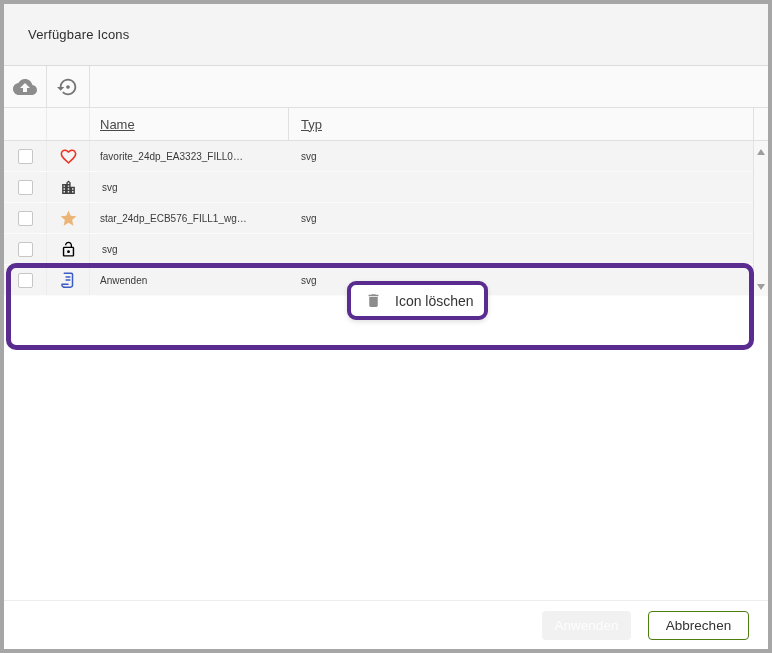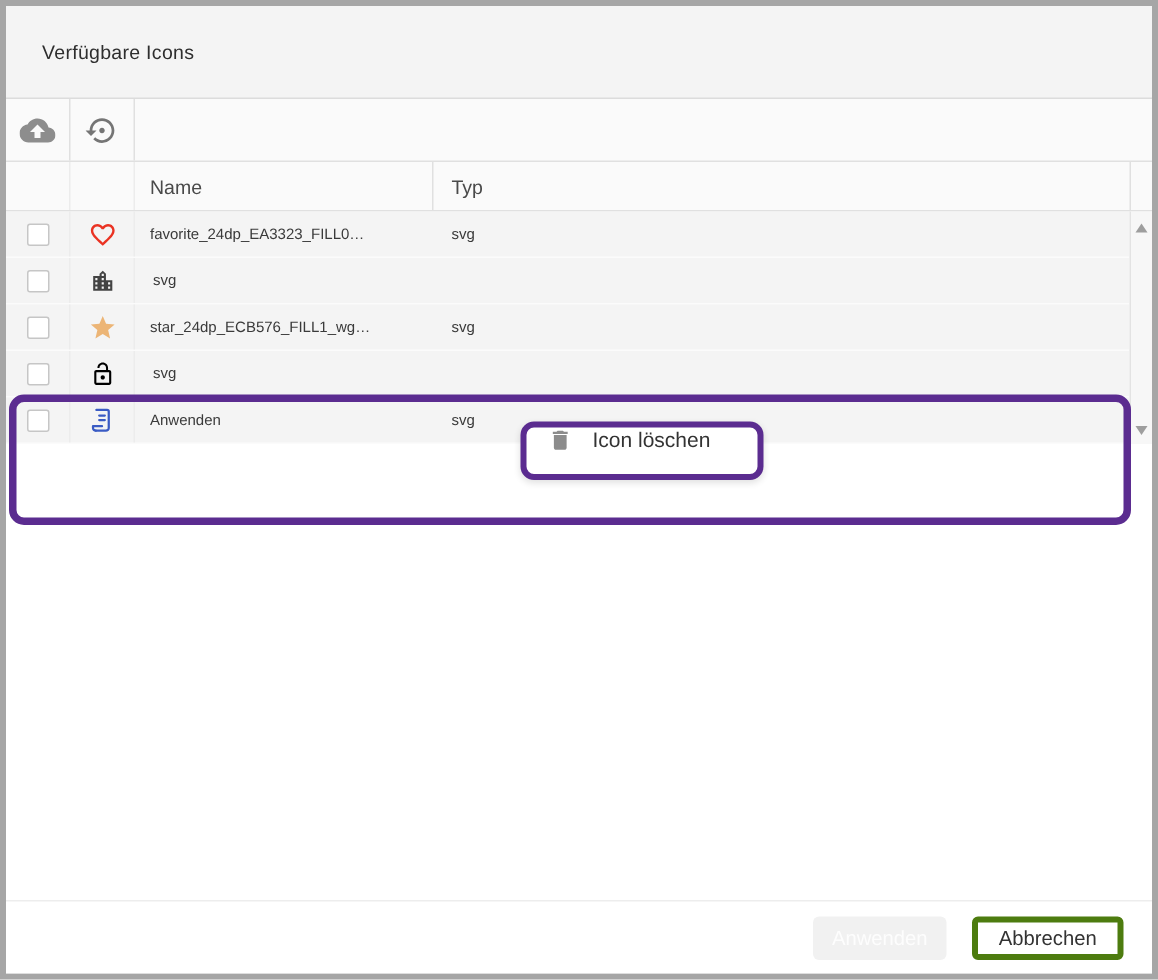--- a/index.html
+++ b/index.html
@@ -8,21 +8,21 @@
 
   
   .dlg-header { position:absolute; top:0; left:0; right:0; height:62px; background:#f4f4f4; border-bottom:1px solid #dcdcdc; display:flex; align-items:center; }
   .dlg-title { padding-left:24px; font-size:13px; font-weight:500; color:#2e2e2e; letter-spacing:.2px; }
 
   
   .toolbar { position:absolute; top:62px; left:0; right:0; height:42px; background:#fafafa; border-bottom:1px solid #e0e0e0; display:flex; }
   .tb-cell { width:43px; height:100%; border-right:1px solid #e0e0e0; display:flex; align-items:center; justify-content:center; cursor:pointer; }
 
   
-  .colhead { position:absolute; top:104px; left:0; right:0; height:33px; background:#fafafa; border-bottom:1px solid #e0e0e0; display:flex; font-size:13px; color:#4a4a4a; }
+  .colhead { position:absolute; top:104px; left:0; right:0; height:33px; background:#fafafa; border-bottom:1px solid #e0e0e0; display:flex; font-size:13px; color:#4a4a4a;text-decoration:underline; }
   .colhead .c-check { width:43px; border-right:1px solid #ececec; }
   .colhead .c-icon  { width:43px; border-right:1px solid #ececec; }
   .colhead .c-name  { width:199px; border-right:1px solid #e0e0e0; display:flex; align-items:center; padding-left:10px; }
   .colhead .c-typ   { flex:1; display:flex; align-items:center; padding-left:12px; }
   .colhead .c-scroll{ width:15px; border-left:1px solid #e0e0e0; }
 
   
   .tbody { position:absolute; top:137px; left:0; right:15px; height:155px; }
   .trow { height:31px; background:#f4f4f4; border-bottom:1px solid #fbfbfb; display:flex; align-items:stretch; }
   .trow .cell { display:flex; align-items:center; font-size:10px; color:#3a3a3a; }
@@ -34,28 +34,28 @@
 
   
   .scrollbar { position:absolute; top:137px; right:0; width:15px; height:155px; background:#f7f7f7; border-left:1px solid #e3e3e3; }
   .arr-up { position:absolute; top:8px; left:3px; width:0; height:0; border-left:4px solid transparent; border-right:4px solid transparent; border-bottom:6px solid #9e9e9e; }
   .arr-down { position:absolute; bottom:6px; left:3px; width:0; height:0; border-left:4px solid transparent; border-right:4px solid transparent; border-top:6px solid #9e9e9e; }
 
   
   .highlight-rect { position:absolute; left:2px; top:259px; width:748px; height:87px; border:5px solid #5b2c90; border-radius:10px; pointer-events:none; z-index:5; }
 
   
-  .context-menu { position:absolute; left:343px; top:277px; width:162px; height:39px; background:#fff; border:4px solid #5b2c90; border-radius:9px; display:flex; gap:13px; padding-left:14px; z-index:6; box-shadow:0 2px 5px rgba(0,0,0,.12); cursor:pointer; }
+  .context-menu { position:absolute; left:343px; top:277px; width:141px; height:39px; background:#fff; border:4px solid #5b2c90; border-radius:9px; display:flex; align-items:center; gap:13px; padding-left:14px; z-index:6; box-shadow:0 2px 5px rgba(0,0,0,.12); cursor:pointer; }
   .menu-label { font-size:14px; color:#333; }
 
   
   .footer { position:absolute; left:0; right:0; bottom:0; height:49px; background:#fff; border-top:1px solid #ededed; display:flex; align-items:center; justify-content:flex-end; gap:17px; padding-right:19px; }
   .btn { height:29px; font-size:13.5px; border-radius:4px; font-family:inherit; cursor:pointer; }
   .btn-apply { width:89px; background:#f1f1f1; border:none; color:#fdfdfd; cursor:default; }
-  .btn-cancel { width:101px; background:#fff; border:4px solid #4d7c0f; color:#333; }
+  .btn-cancel { width:101px; background:#fff; border:1px solid #4d7c0f; color:#333; }
 
   svg { display:block; }
 </style>
 </head>
 <body>
 
 <div class="dialog">
 
   <div class="dlg-header">
     <div class="dlg-title">Verfügbare Icons</div>

